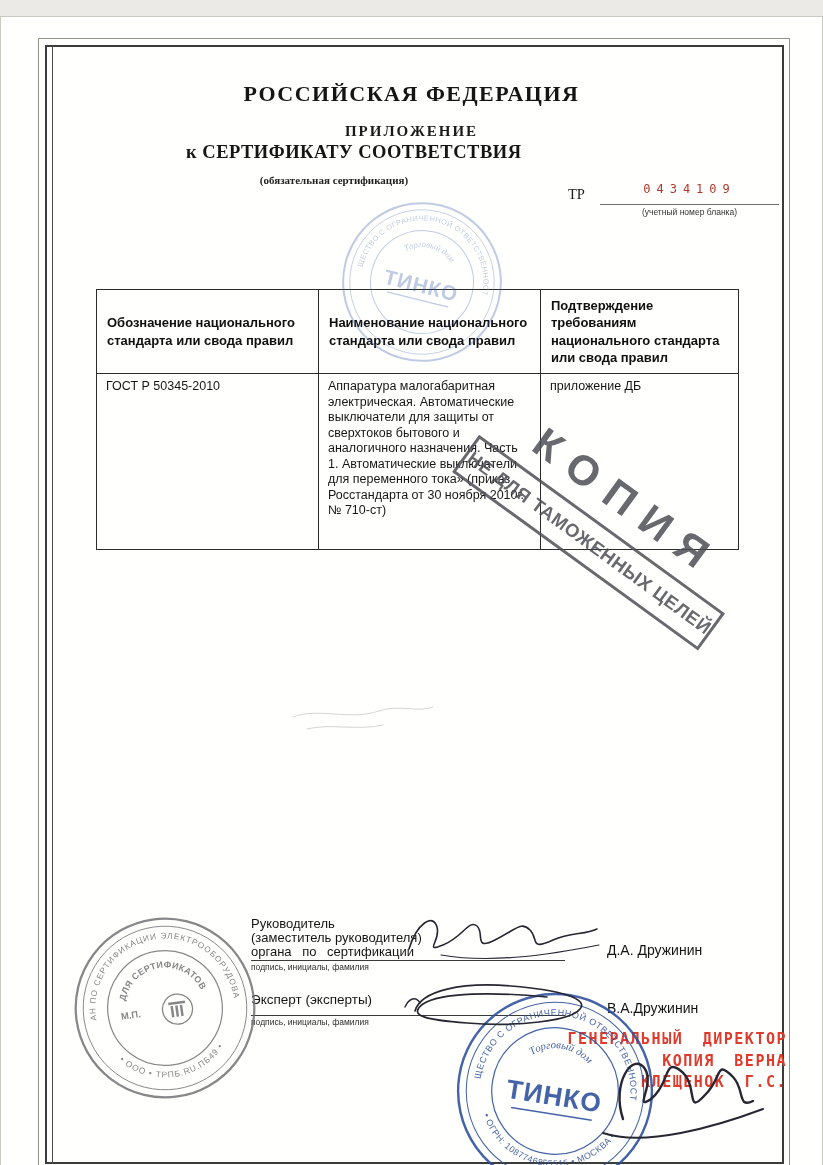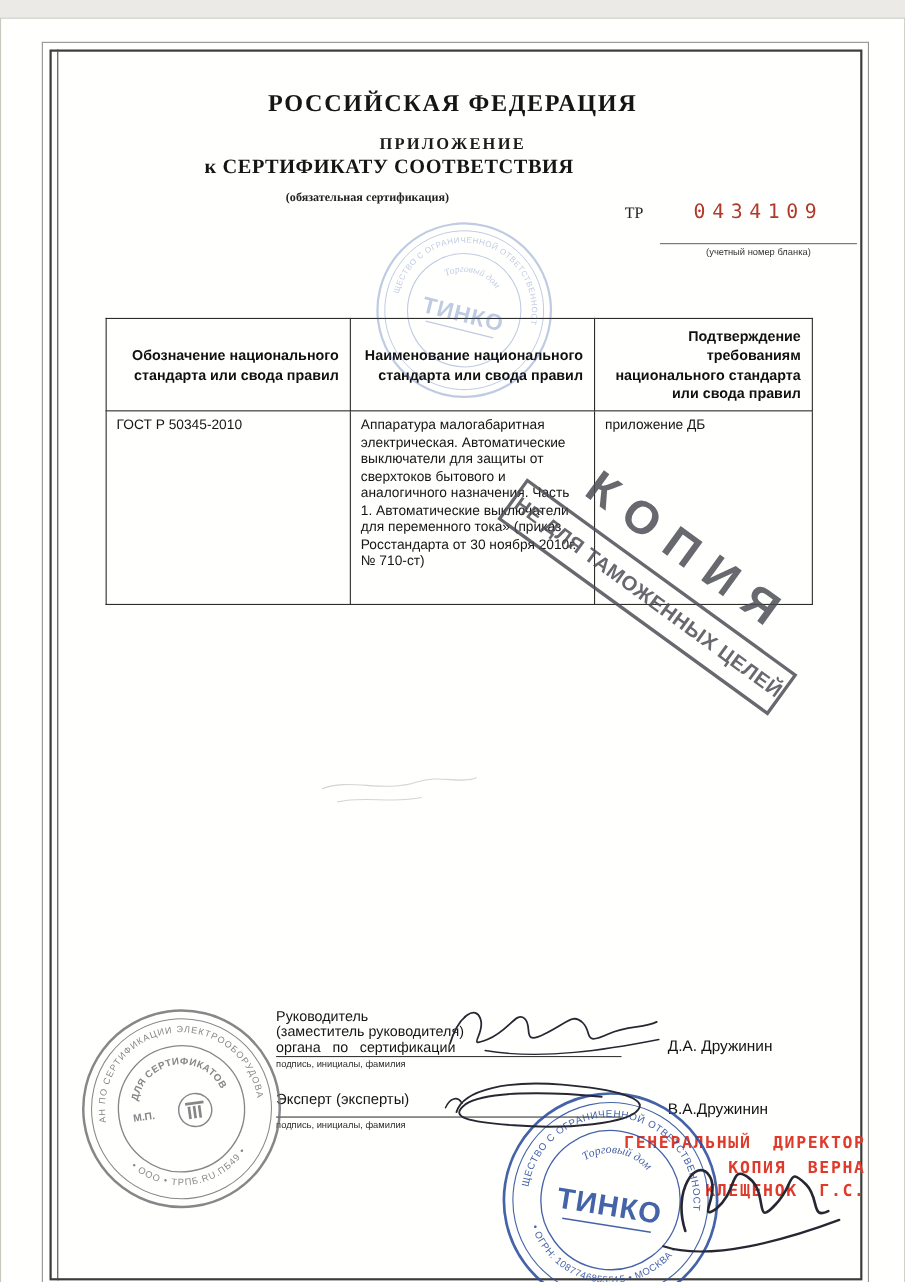--- a/index.html
+++ b/index.html
@@ -16,29 +16,29 @@
   .t-annex{position:absolute;top:106px;left:0;width:100%;text-align:center;
            font-family:"Liberation Serif",serif;font-weight:bold;font-size:15px;letter-spacing:2px;color:#1a1a1a}
   .t-cert{position:absolute;top:125px;left:185px;font-family:"Liberation Serif",serif;
           font-weight:bold;font-size:18.5px;letter-spacing:.5px;color:#151515}
   .t-certnum{position:absolute;top:131px;left:488px;width:281px;font-size:13px;color:#222;
              border-bottom:1px solid #787874;padding-bottom:4px}
   .t-kind{position:absolute;top:157px;left:185px;width:296px;text-align:center;
           font-family:Liberation Serif, serif;font-weight:bold;font-size:11px;color:#222}
   .tr-label{position:absolute;top:169px;left:567px;font-family:"Liberation Serif",serif;font-weight:normal;font-size:14.5px}
   .blank-wrap{position:absolute;top:165px;left:599px;width:179px}
-  .blank-num{font-family:"DejaVu Sans Mono",monospace;font-size:18px;letter-spacing:6px;
-             color:#b1392c;text-align:center;border-bottom:1px solid #6e6e6a;padding-bottom:18px}
+  .blank-num{font-family:"DejaVu Sans Mono",monospace;font-size:12px;letter-spacing:6px;
+             color:#b1392c;text-align:center;border-bottom:1px solid #6e6e6a;padding-bottom:8px}
   .blank-cap{font-size:8.5px;text-align:center;padding-top:2px;color:#333}
   .intro{position:absolute;top:205px;left:91px;width:642px;text-align:center;
          font-size:13.8px;line-height:22px;color:#131313}
 
   table.std{position:absolute;top:272px;left:95px;width:643px;border-collapse:collapse;table-layout:fixed;background:transparent}
   table.std th,table.std td{border:1.3px solid #2c2c2a}
-  table.std th{font-size:13px;font-weight:bold;text-align:right;vertical-align:middle;
+  table.std th{font-size:13px;font-weight:bold;text-align:left;vertical-align:middle;
                line-height:17.5px;padding:6px 10px;height:84px;color:#101010}
   table.std td{font-size:12.5px;line-height:15.5px;padding:5px 9px 6px;vertical-align:top;color:#161616}
   tr.r1 td{height:56px}
   tr.r2 td{height:176px}
 
   .stamp{position:absolute}
   .stamp text{fill:currentColor}
   .org-stamp{left:70px;top:897px;width:188px;height:188px;color:#6d6d72;opacity:.82;transform:rotate(-8deg);z-index:6}
   .co-stamp{left:452px;top:972px;width:204px;height:204px;color:#2c4e9d;opacity:.88;transform:rotate(9deg);z-index:6}
   .faint-stamp{left:338px;top:182px;width:166px;height:166px;color:#3a5cae;opacity:.32;transform:rotate(14deg);z-index:2}

